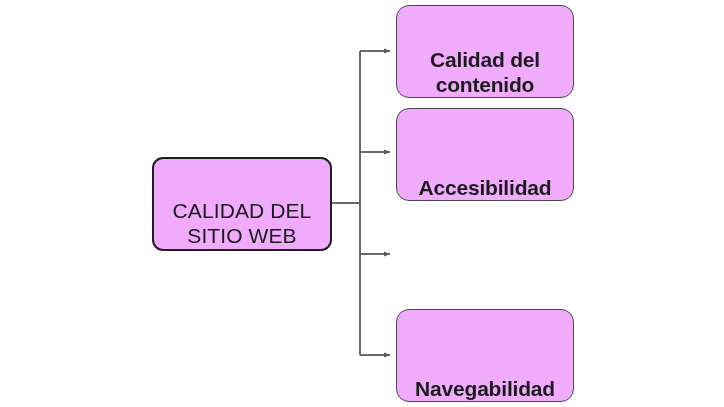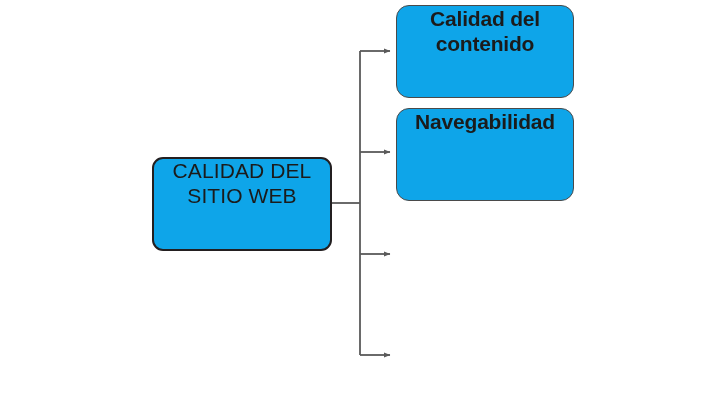--- a/index.html
+++ b/index.html
@@ -21,24 +21,24 @@
     position: absolute;
     left: 0;
     top: 0;
     width: 724px;
     height: 407px;
   }
   .node {
     position: absolute;
     box-sizing: border-box;
     display: flex;
-    align-items: flex-start;
+    align-items: flex-end;
     justify-content: center;
     text-align: center;
-    background: #0ea5e9;
+    background: #f0abfc;
     color: #1b1b1b;
   }
   .node-root {
     left: 152px;
     top: 157px;
     width: 180px;
     height: 94px;
     border: 2px solid #231f20;
     border-radius: 11px;
     font-size: 21px;
@@ -94,18 +94,21 @@
     <span class="node-label">CALIDAD DEL
 SITIO WEB</span>
   </div>
 
   <div class="node node-leaf leaf-0">
     <span class="node-label">Calidad del
 contenido</span>
   </div>
 
   <div class="node node-leaf leaf-1">
-    <span class="node-label">Navegabilidad</span>
+    <span class="node-label">Accesibilidad</span>
   </div>
 
 
+  <div class="node node-leaf leaf-3">
+    <span class="node-label">Navegabilidad</span>
+  </div>
 
 </div>
 
 </body></html>

